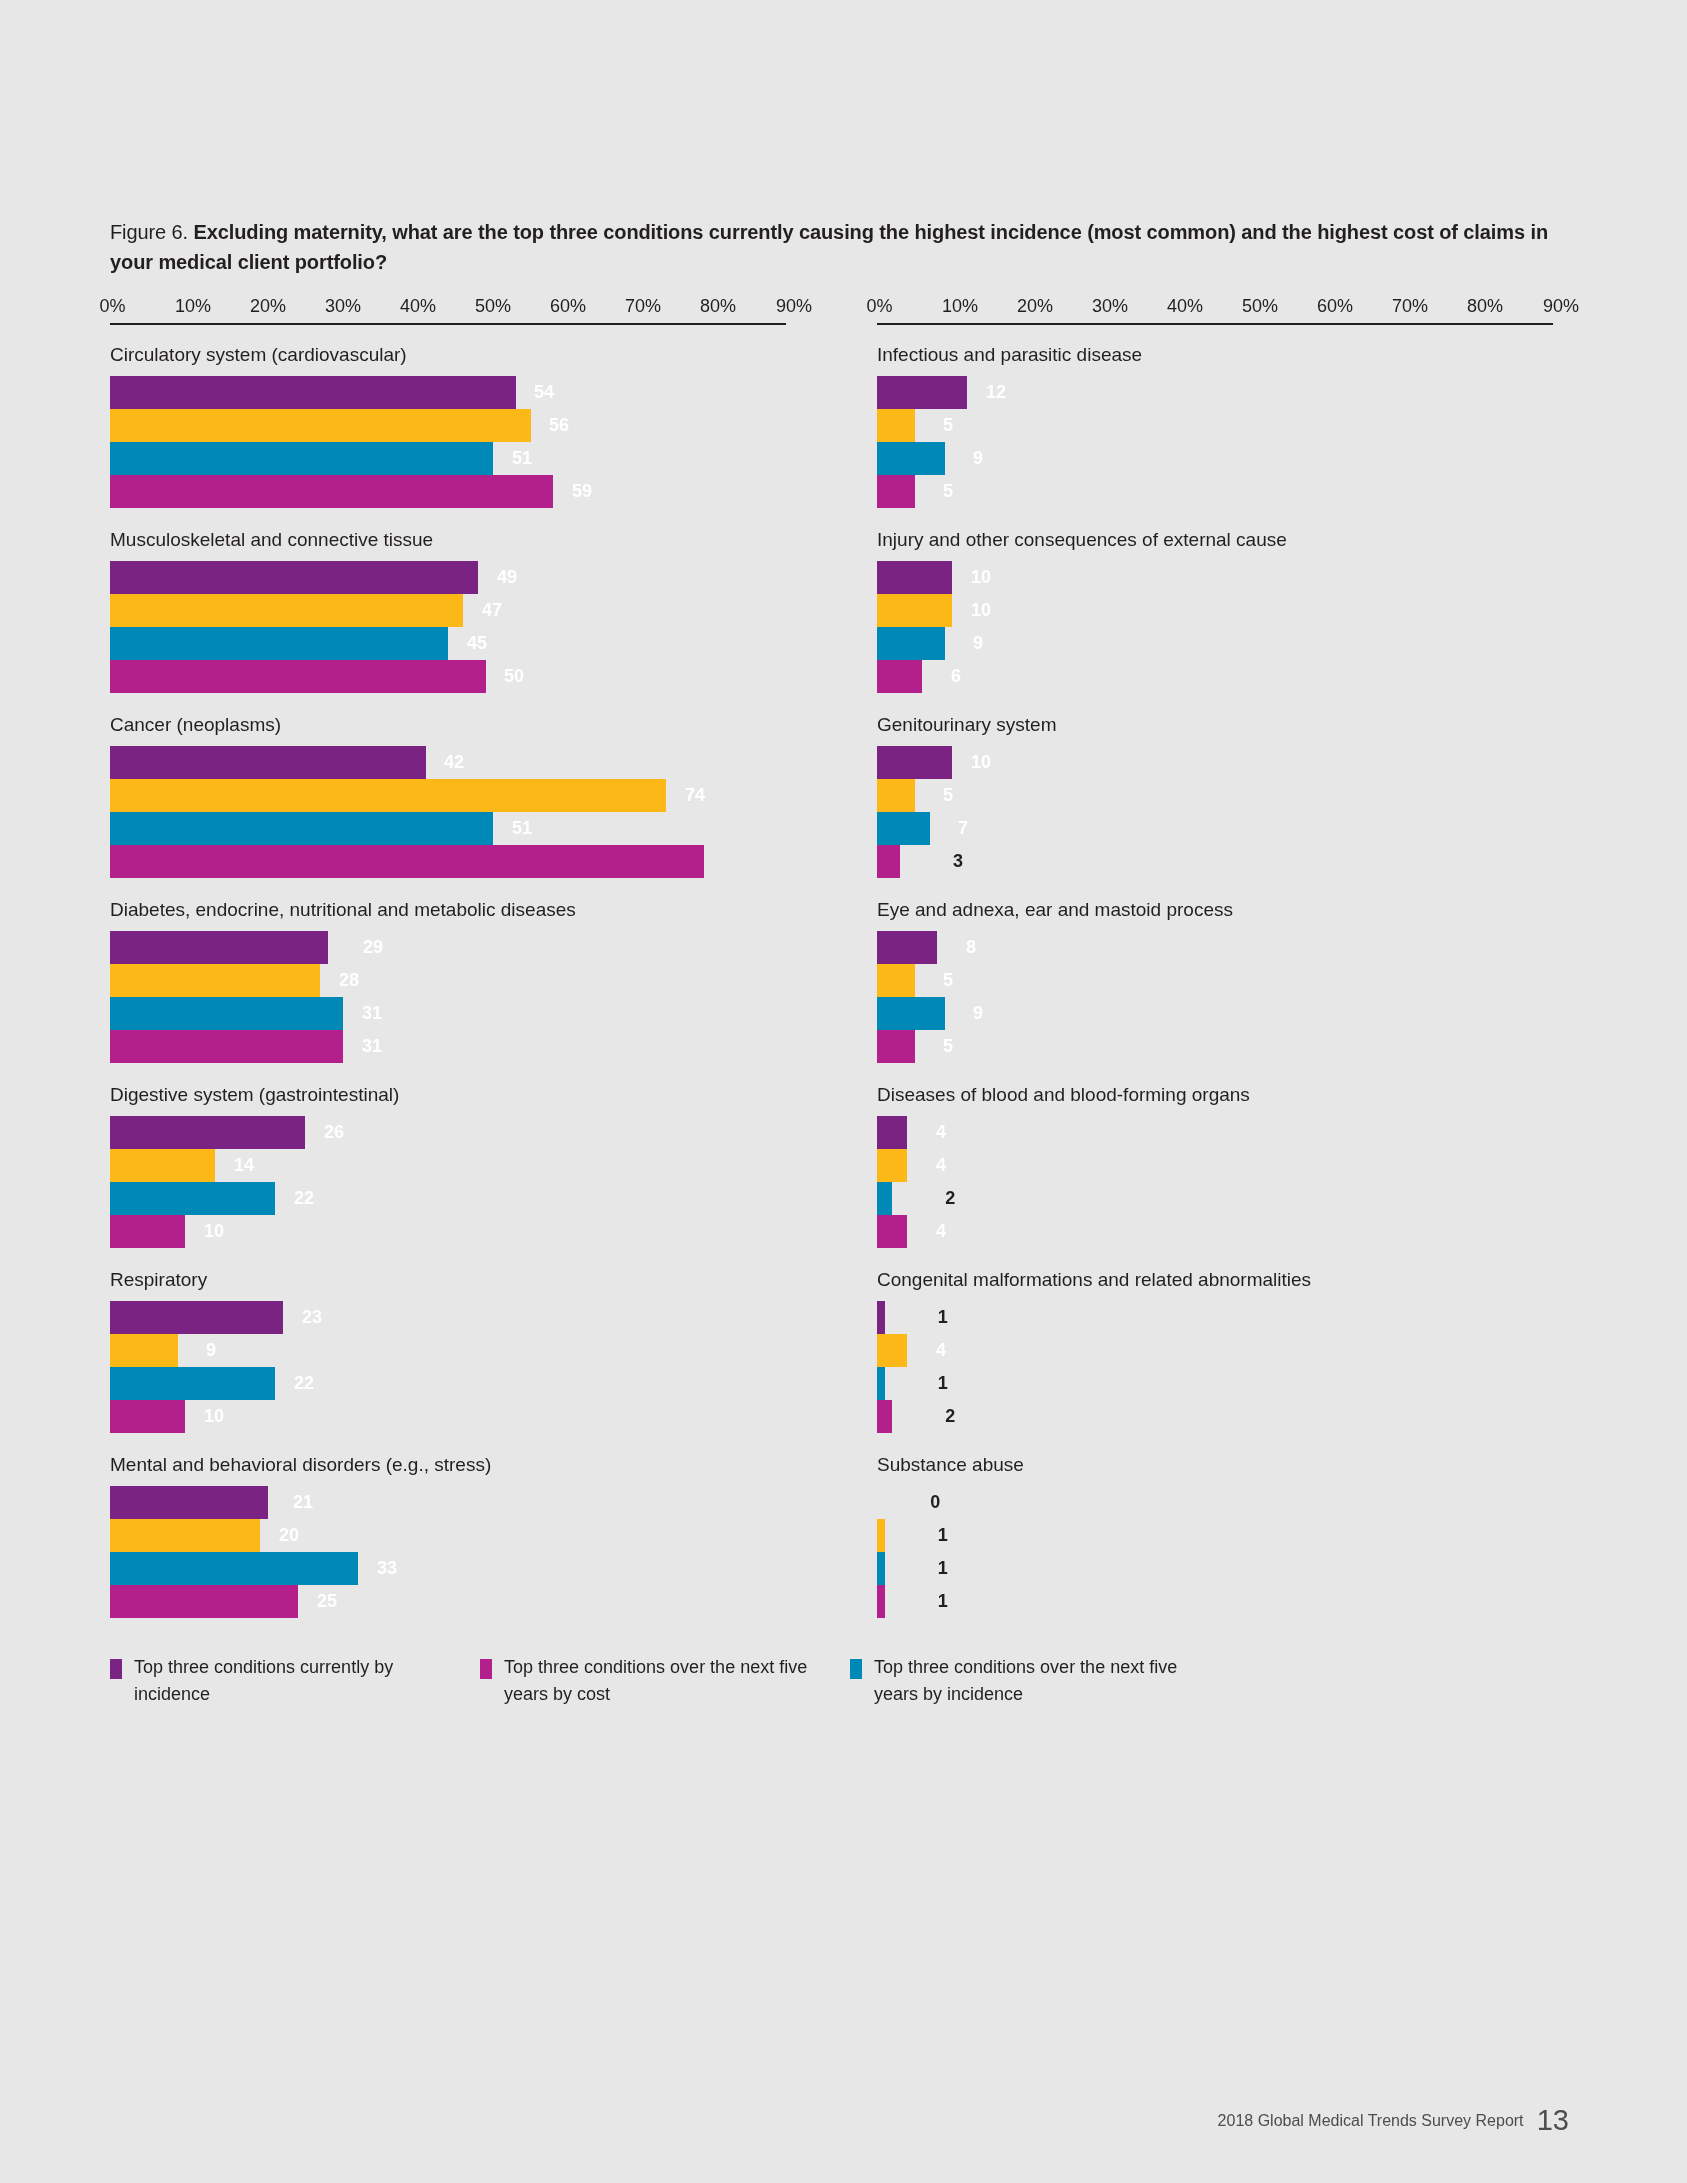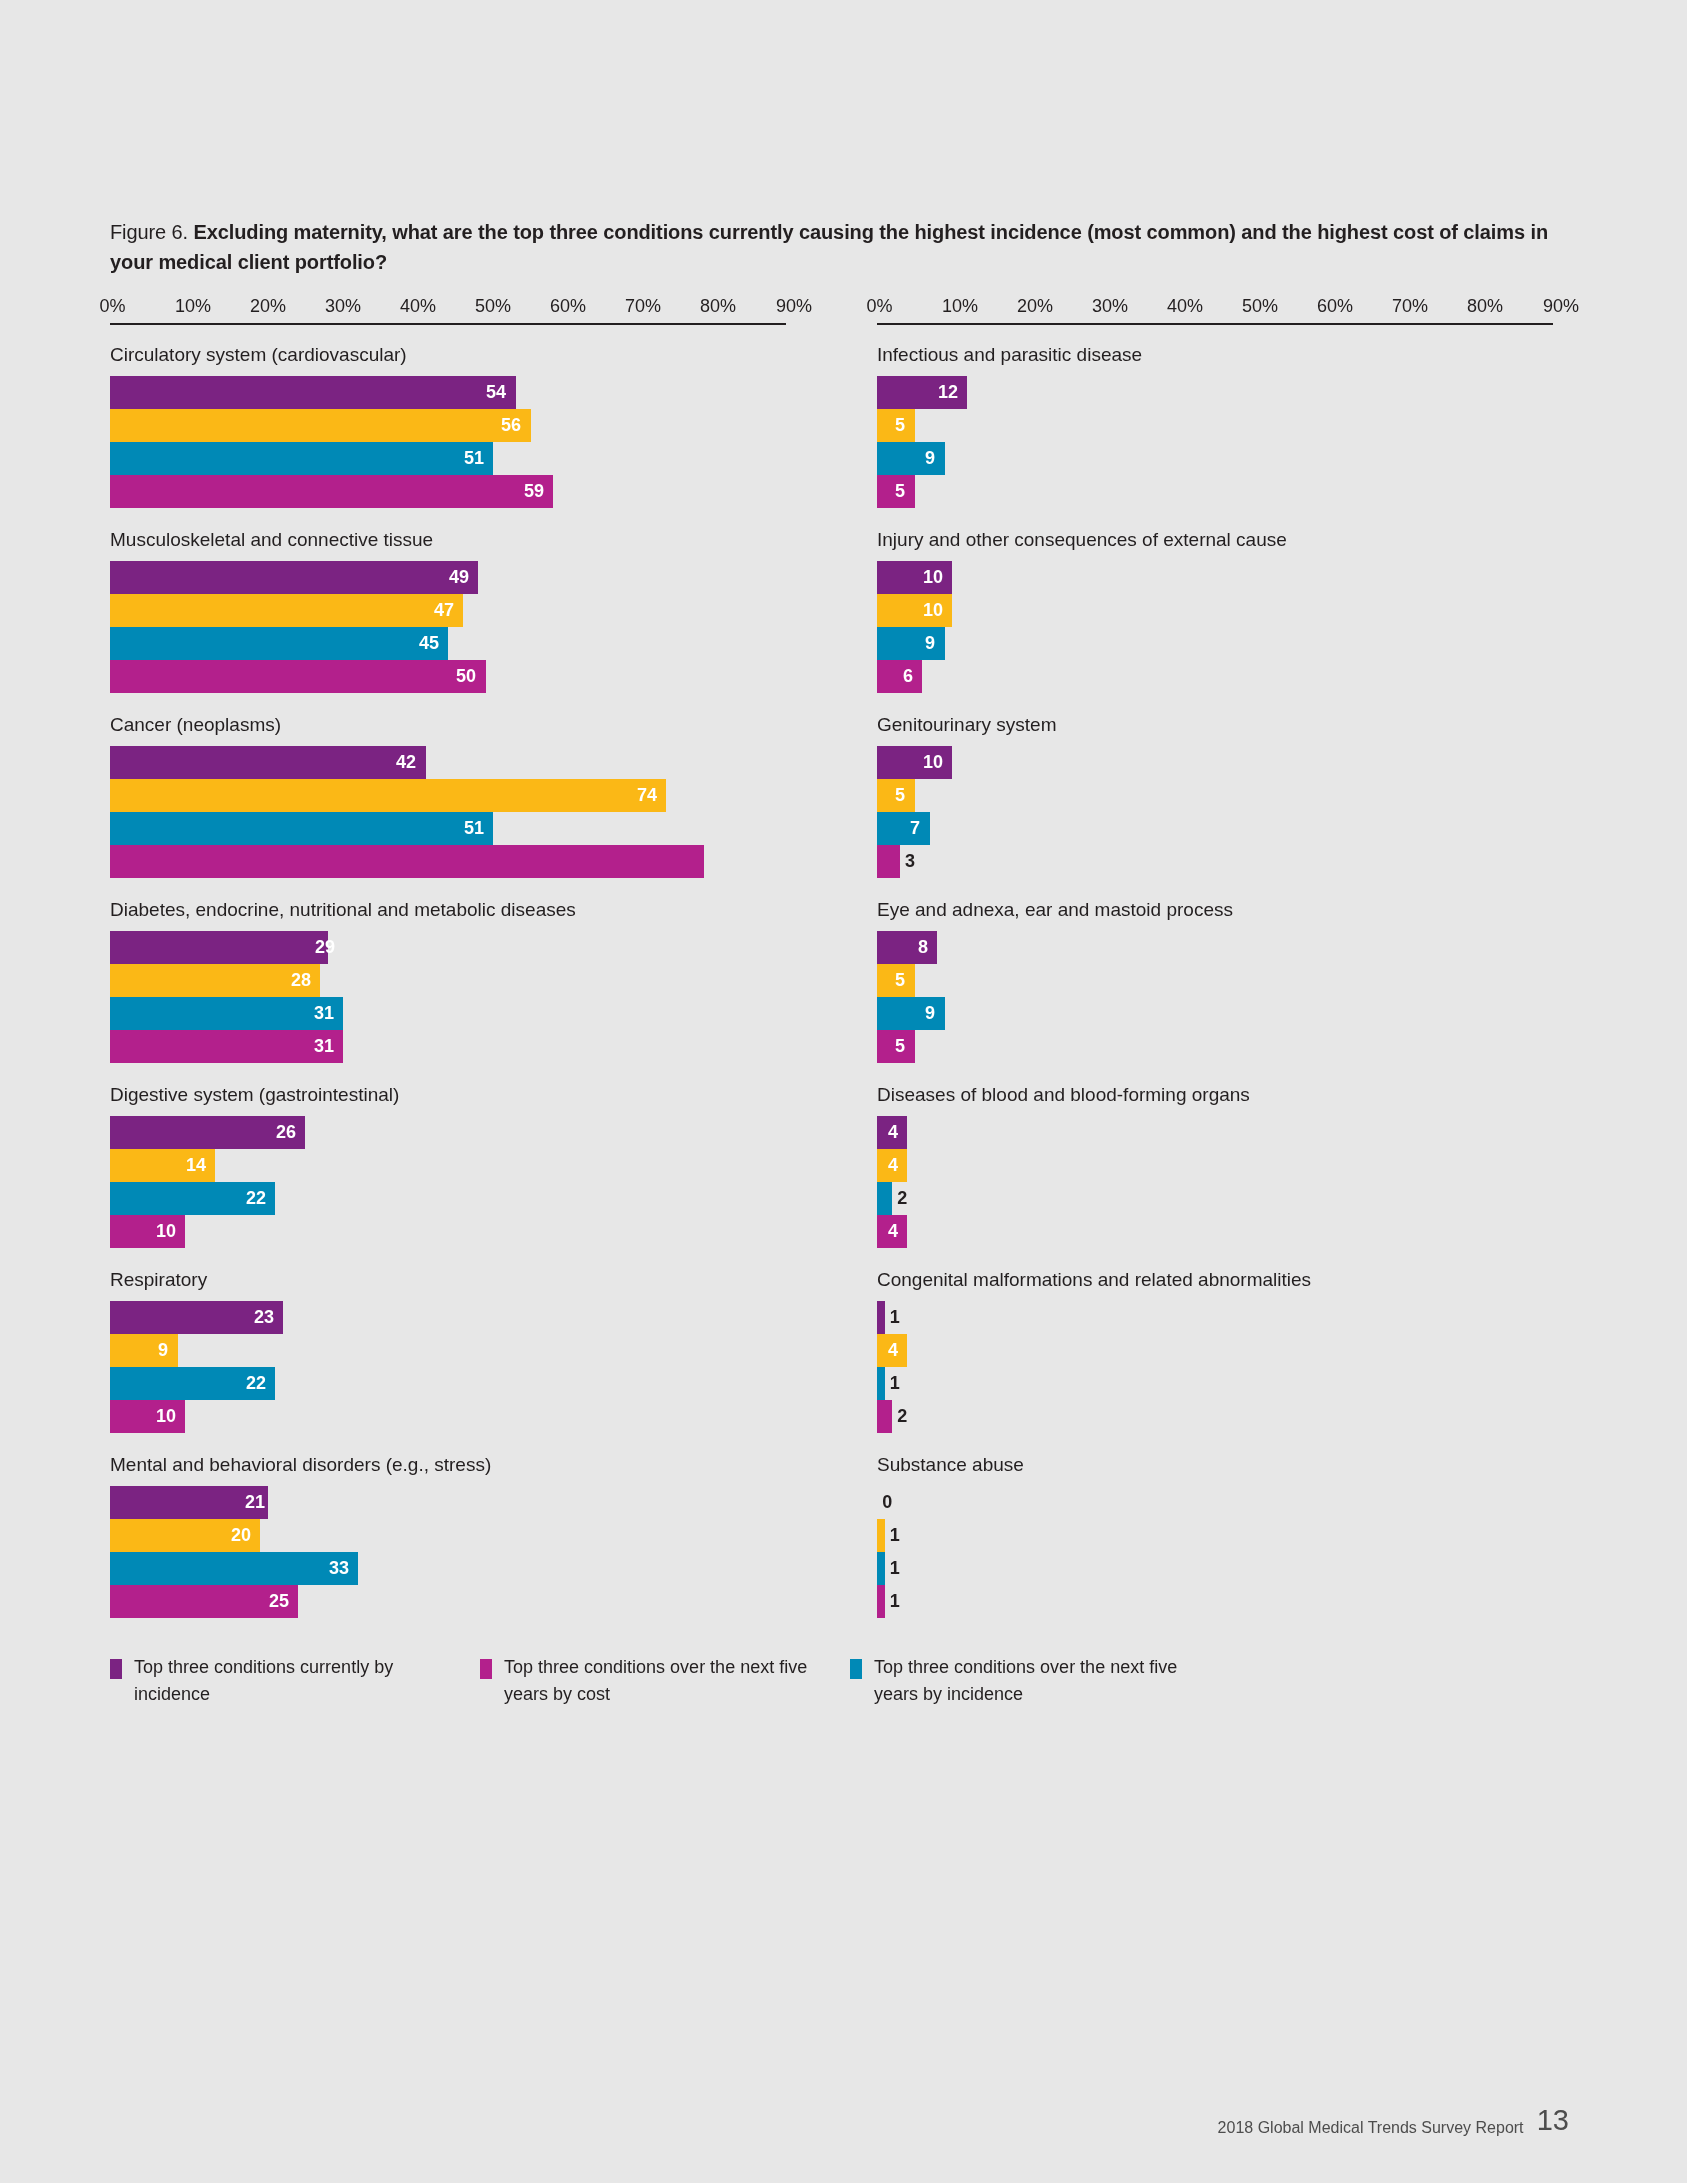--- a/index.html
+++ b/index.html
@@ -45,21 +45,21 @@
     height:32px;white-space:nowrap;
   }
   .bars{position:relative;}
   .bar-row{position:relative;height:33px;}
   .bar{
     position:absolute;left:0;top:0;height:33px;
     box-sizing:border-box;
   }
   .bar-val{
     position:absolute;top:0;height:33px;line-height:33px;
-    font-size:18px;font-weight:700;white-space:nowrap;
+    font-size:18px;font-weight:700;white-space:nowrap;padding-left:48px;
   }
   .bar-val.inside{color:#ffffff;text-align:right;}
   .bar-val.outside{color:#231f20;}
 
   
   .legend{
     position:absolute;left:110px;top:1654px;width:1482px;
     display:flex;
   }
   .legend-item{
@@ -67,21 +67,21 @@
     font-size:18px;line-height:26.5px;color:#231f20;
   }
   .legend-swatch{
     position:absolute;left:0;top:5.3px;width:12px;height:20px;
   }
   .legend-label{display:block;max-width:318px;}
 
   
   .footer{
     position:absolute;right:118px;top:2104px;
-    display:flex;align-items:flex-end;color:#4d4d4d;
+    display:flex;align-items:center;color:#4d4d4d;
     font-size:16px;
     margin-left:40px;
   }
   .footer-num{font-size:29px;margin-left:13.2px;color:#4d4d4d;}
 </style>
 </head>
 <body>
 
 <div class="page">
 

